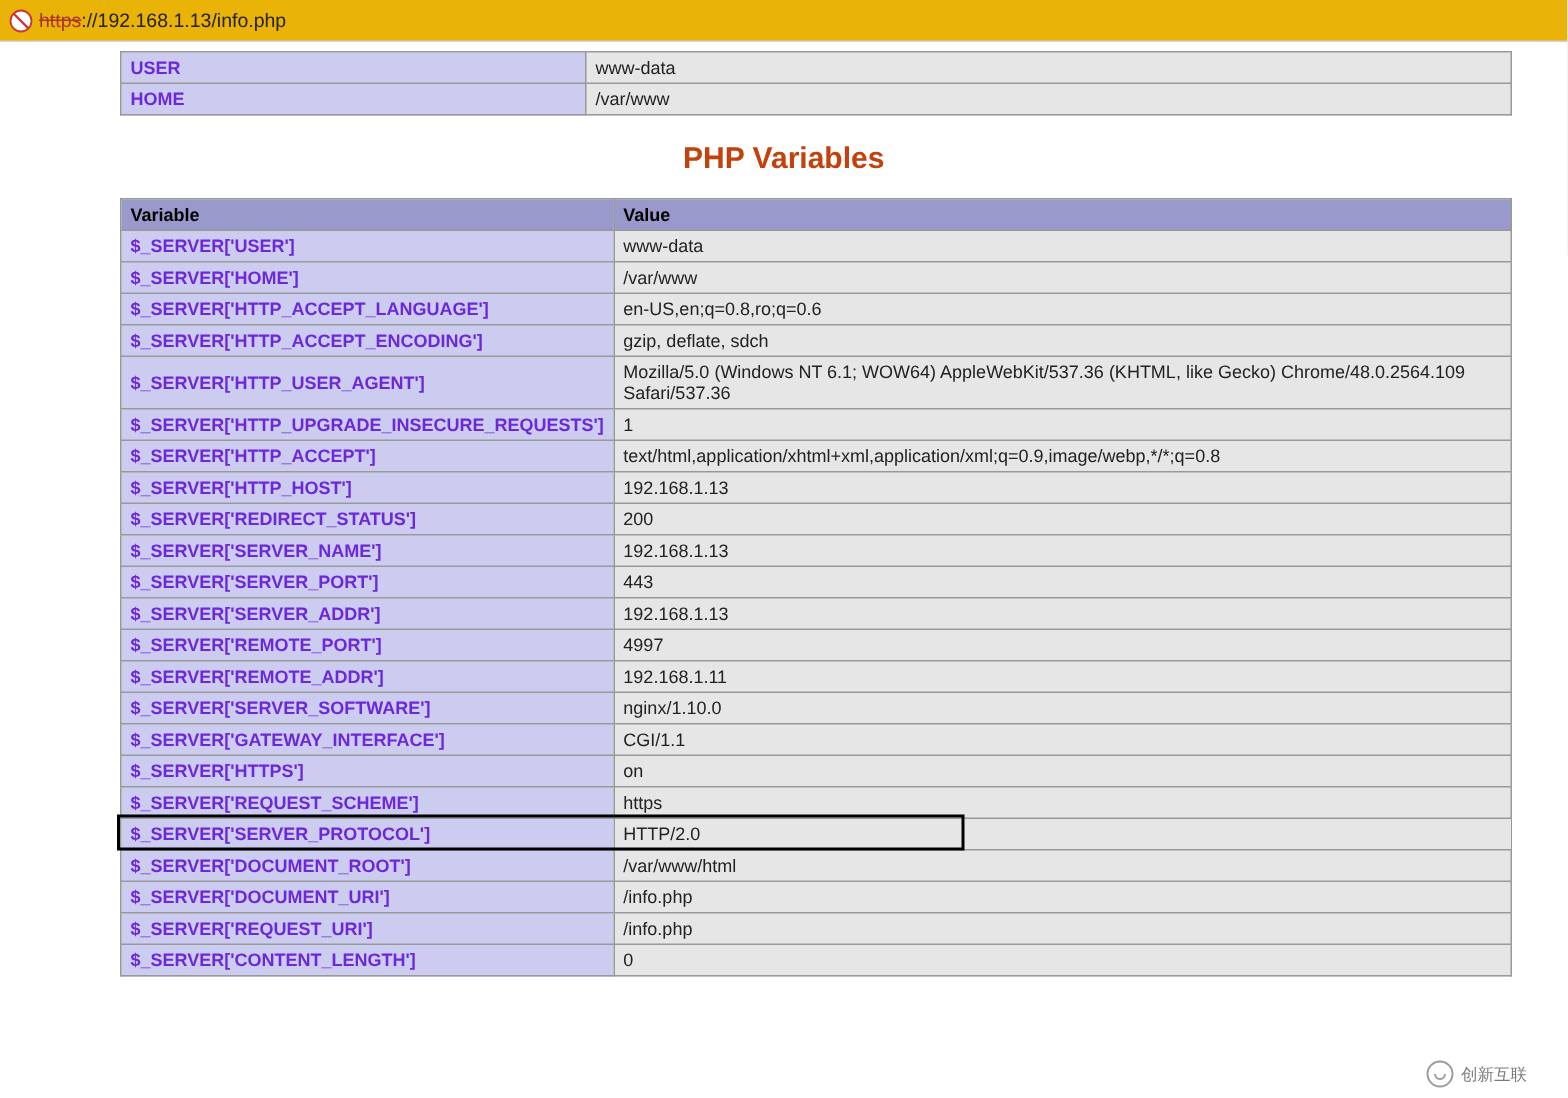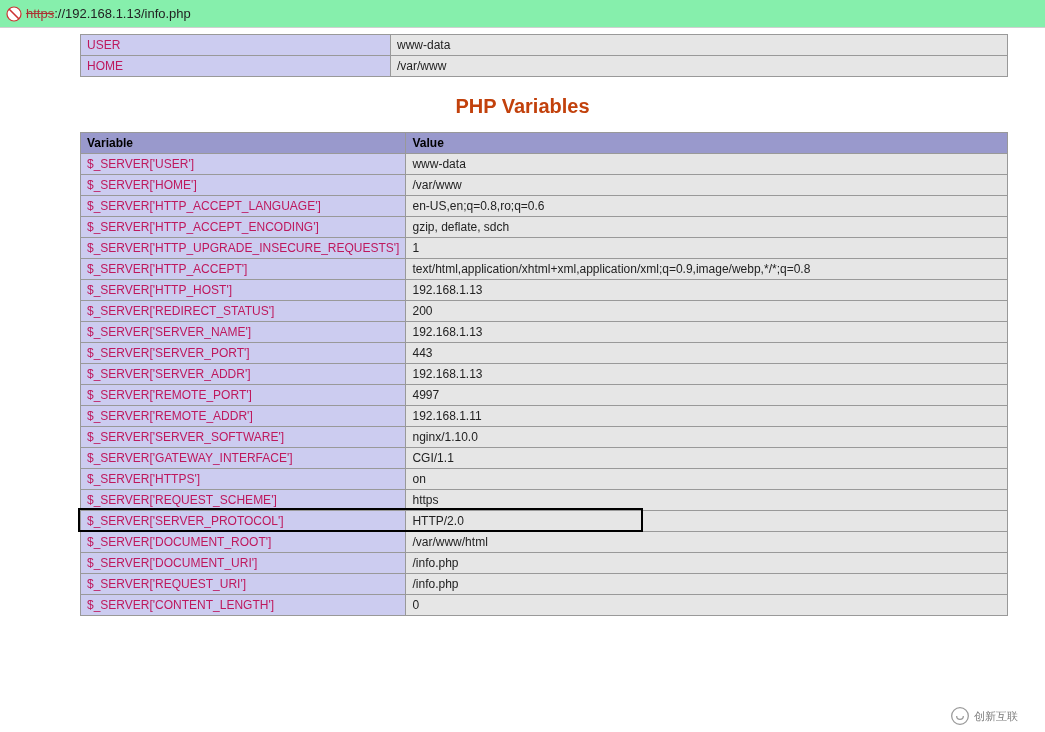--- a/index.html
+++ b/index.html
@@ -9,21 +9,21 @@
     font-size: 12px;
     background: #fff;
     color: #222;
   }
   .addr-bar {
     height: 28px;
     border-bottom: 1px solid #d0d0d0;
     display: flex;
     align-items: center;
     padding: 0 6px;
-    background: #86efac;
+    background: #eab308;
   }
   .addr-bar .warn-icon {
     width: 16px; height: 16px;
     margin-right: 4px;
     display:flex;align-items:center;justify-content:center;
   }
   .addr-bar .url {
     font-size: 13px;
     color: #555;
   }
@@ -45,22 +45,22 @@
   }
   table.php td, table.php th {
     border: 1px solid #999;
     padding: 3px 6px;
     font-size: 12px;
     text-align: left;
     vertical-align: middle;
   }
   table.php td.k {
     background: #ccccf0;
-    color: #be185d;
-    font-weight: normal;
+    color: #6d28d9;
+    font-weight: bold;
     width: 310px;
   }
   table.php td.v {
     background: #e6e6e6;
     color: #222;
   }
   table.vars td.k { width: 262px; }
   table.vars th {
     background: #9999cc;
     color: #000000;
@@ -140,20 +140,24 @@
         </tr>
         <tr>
           <td class="k">$_SERVER['HTTP_ACCEPT_LANGUAGE']</td>
           <td class="v">en-US,en;q=0.8,ro;q=0.6</td>
         </tr>
         <tr>
           <td class="k">$_SERVER['HTTP_ACCEPT_ENCODING']</td>
           <td class="v">gzip, deflate, sdch</td>
         </tr>
         <tr>
+          <td class="k">$_SERVER['HTTP_USER_AGENT']</td>
+          <td class="v">Mozilla/5.0 (Windows NT 6.1; WOW64) AppleWebKit/537.36 (KHTML, like Gecko) Chrome/48.0.2564.109 Safari/537.36</td>
+        </tr>
+        <tr>
           <td class="k">$_SERVER['HTTP_UPGRADE_INSECURE_REQUESTS']</td>
           <td class="v">1</td>
         </tr>
         <tr>
           <td class="k">$_SERVER['HTTP_ACCEPT']</td>
           <td class="v">text/html,application/xhtml+xml,application/xml;q=0.9,image/webp,*/*;q=0.8</td>
         </tr>
         <tr>
           <td class="k">$_SERVER['HTTP_HOST']</td>
           <td class="v">192.168.1.13</td>

